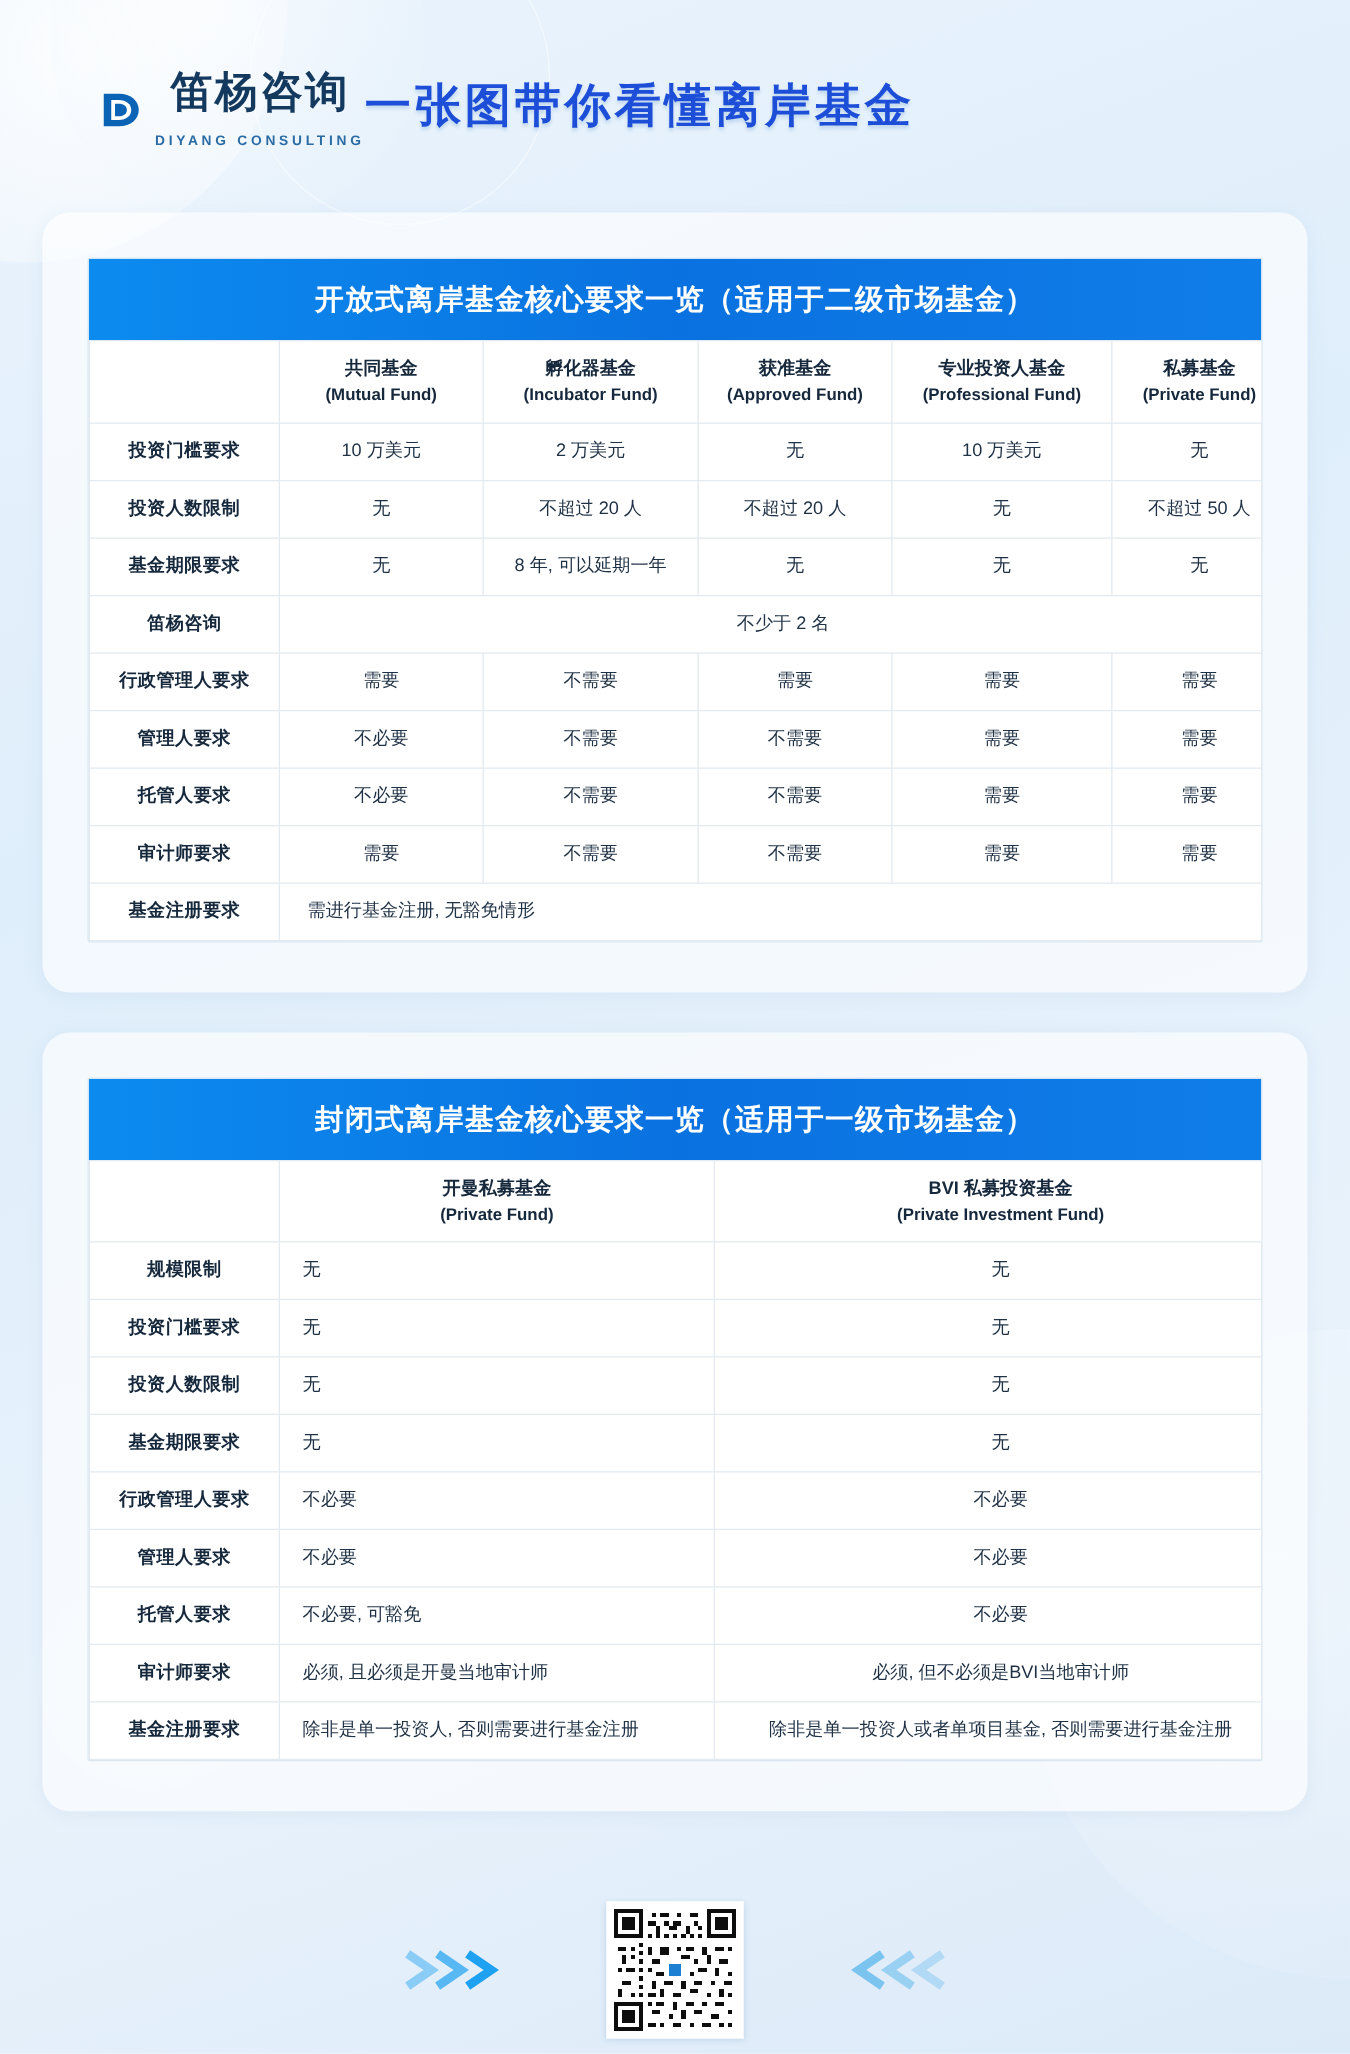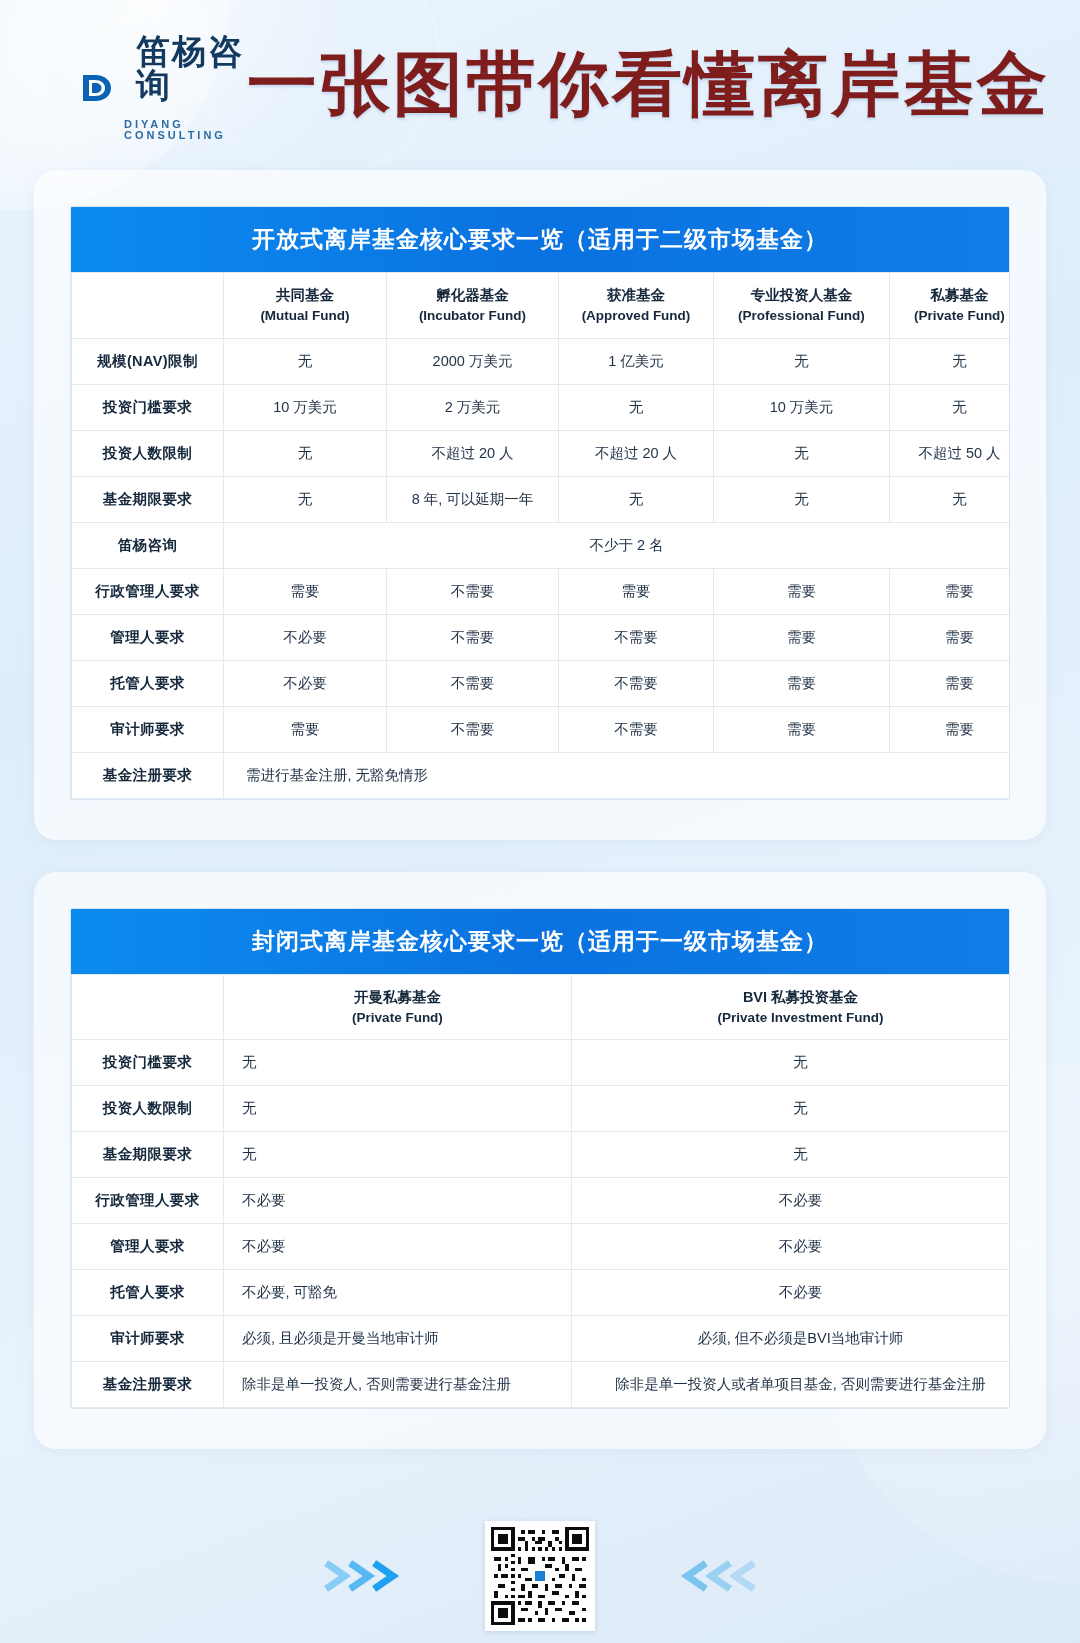--- a/index.html
+++ b/index.html
@@ -60,24 +60,24 @@
     margin-left: 12px;
   }
   .logo-en {
     font-size: 11px;
     letter-spacing: 3.0px;
     color: #2a6ba4;
     margin-top: 16px;
     font-weight: 700;
   }
   .headline {
-    font-size: 70px;
+    font-size: 37px;
     font-weight: 700;
     letter-spacing: 3px;
-    color: #7f1d1d;
+    color: #1d4ed8;
     font-family: "Liberation Serif", "DejaVu Serif", serif;
     text-shadow: 0 2px 3px rgba(12,90,170,.18);
     white-space: nowrap;
   }
 
   
   .panel {
     position: relative;
     margin: 0 34px 32px 34px;
     background: rgba(255,255,255,.62);
@@ -223,28 +223,20 @@
             <div>专业投资人基金</div>
             <div class="sub-en">(Professional Fund)</div>
           </td>
           <td class="colhead">
             <div>私募基金</div>
             <div class="sub-en">(Private  Fund)</div>
           </td>
         </tr>
 
         <tr>
-          <td class="rowhead">规模(NAV)限制</td>
-          <td>无</td>
-          <td>2000 万美元</td>
-          <td>1 亿美元</td>
-          <td>无</td>
-          <td>无</td>
-        </tr>
-        <tr>
           <td class="rowhead">投资门槛要求</td>
           <td>10 万美元</td>
           <td>2 万美元</td>
           <td>无</td>
           <td>10 万美元</td>
           <td>无</td>
         </tr>
         <tr>
           <td class="rowhead">投资人数限制</td>
           <td>无</td>
@@ -319,20 +311,25 @@
         <tr>
           <td class="blank"></td>
           <td class="colhead">
             <div>开曼私募基金</div>
             <div class="sub-en">(Private Fund)</div>
           </td>
           <td class="colhead">
             <div>BVI 私募投资基金</div>
             <div class="sub-en">(Private Investment Fund)</div>
           </td>
+        </tr>
+        <tr>
+          <td class="rowhead">规模限制</td>
+          <td class="lcell">无</td>
+          <td>无</td>
         </tr>
         <tr>
           <td class="rowhead">投资门槛要求</td>
           <td class="lcell">无</td>
           <td>无</td>
         </tr>
         <tr>
           <td class="rowhead">投资人数限制</td>
           <td class="lcell">无</td>
           <td>无</td>

